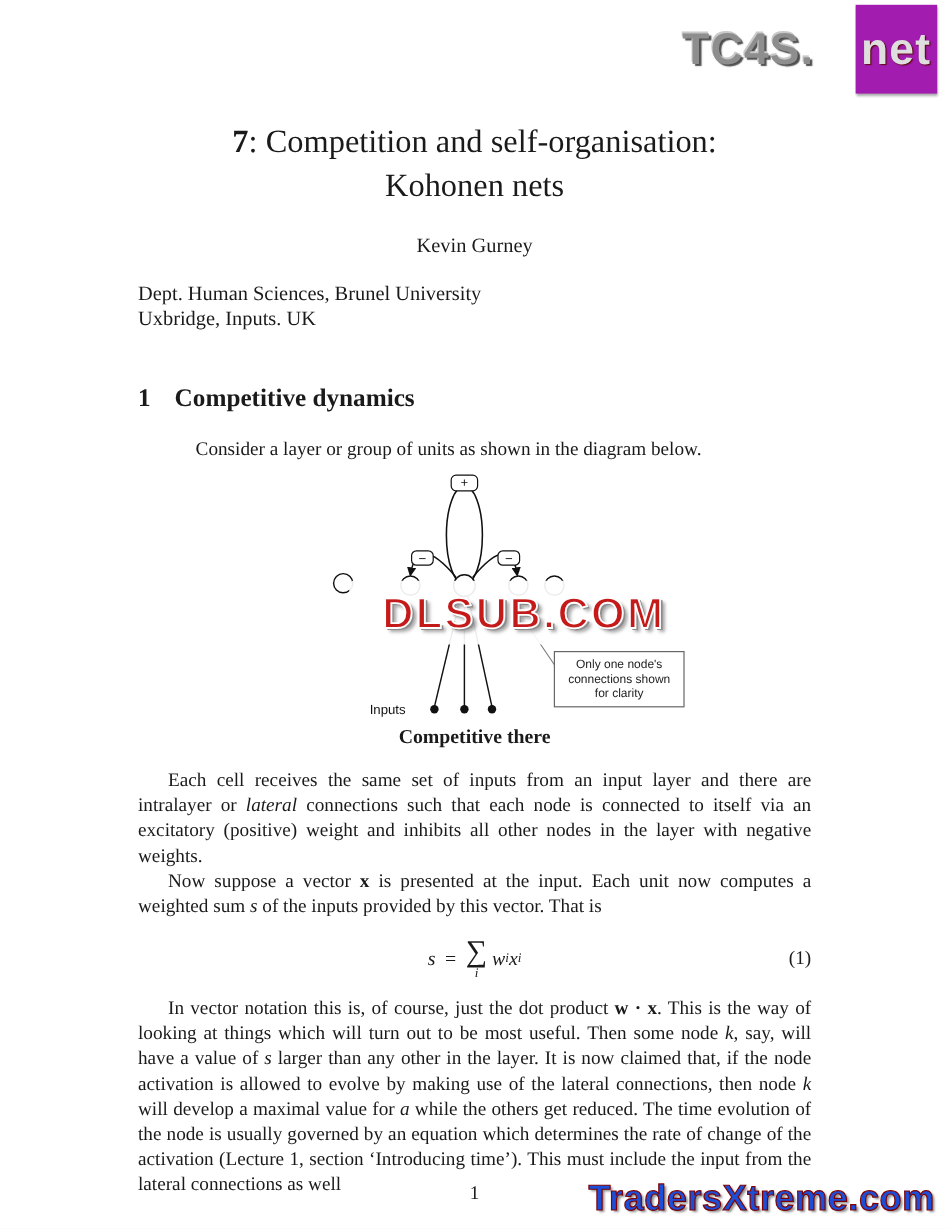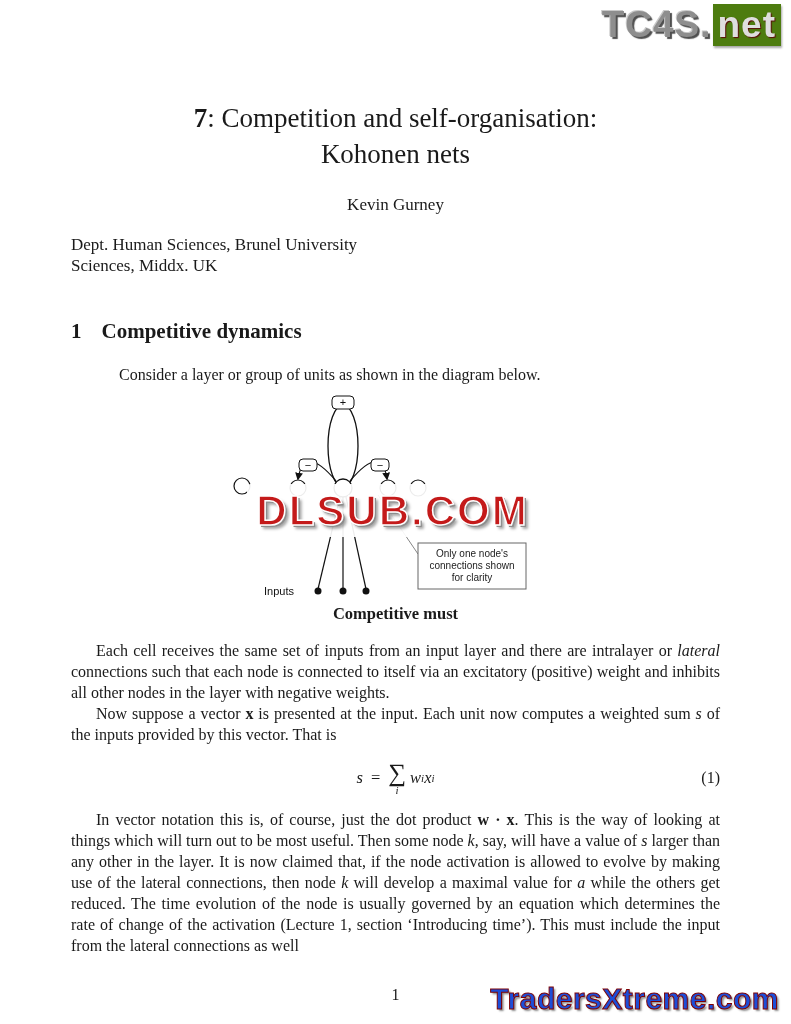--- a/index.html
+++ b/index.html
@@ -1,35 +1,36 @@
 <!DOCTYPE html>
 <html><head>
 <meta charset="utf-8">
 <style>
   * { margin:0; padding:0; box-sizing:border-box; }
   body { background:#e8e8e8; font-family:"Liberation Serif", serif; }
   .page {
     position:relative; width:791px; height:1024px; margin:0 auto;
     background:#ffffff; overflow:hidden; color:#1a1a1a;
   }
-  .content { padding:0 71px; }
+  .content { padding:0 115px; }
 
   
   .wm-top {
     position:absolute; top:4px; right:10px;
     font-family:"Liberation Sans", sans-serif; font-weight:bold;
     font-size:37px; letter-spacing:1px; display:flex; align-items:center;
     user-select:none;
+    gap:33px;
   }
   .wm-top .main {
     color:#8e8e8e;
     text-shadow:-1px -1px 0 #c9c9c9, 2px 2px 1px #4f4f4f;
   }
   .wm-top .suffix {
-    background:#4d7c0f; color:#dedede; padding:0 5px; margin-left:1px;
+    background:#a21caf; color:#dedede; padding:16px 5px; margin-left:1px;
     text-shadow:1px 1px 1px #5a0a0a;
     box-shadow:1px 2px 2px rgba(0,0,0,.35);
   }
 
   
   .title-line1 { margin-top:100px; text-align:center; font-size:27px; line-height:36px; }
   .title-line2 { text-align:center; font-size:27px; line-height:36px; }
   .title-line1 b { font-weight:bold; }
   .author { margin-top:22px; text-align:center; font-size:17px; line-height:22px; }
   .affil { margin-top:18px; text-align:left; font-size:17px; line-height:21px; }
@@ -48,21 +49,21 @@
   .para .imath { font-style:italic; }
 
   
   .figure { position:relative; margin-top:8px; height:205px; }
   .figure svg { position:absolute; left:155px; top:0; }
   .wm-mid {
     position:absolute; left:176px; top:91px; width:291px; height:53px;
     display:flex; align-items:center; justify-content:center;
     background:rgba(255,255,255,.92); border-radius:4px;
     font-family:"Liberation Sans", sans-serif; font-weight:900;
-    font-size:42px; letter-spacing:2px; white-space:nowrap;
+    font-size:36px; letter-spacing:2px; white-space:nowrap;
     color:#c41a1a; -webkit-text-stroke:1.5px #ffffff;
     text-shadow:2px 2px 0 #8d8d8d, 4px 4px 3px rgba(0,0,0,.35);
     user-select:none;
   }
   .fig-caption { margin-top:6px; text-align:center; font-weight:bold; font-size:16.5px; line-height:20px; }
 
   
   .equation-row { position:relative; margin:12px 0 10px 0; height:42px; display:flex; align-items:center; justify-content:center; }
   .eq-body { display:inline-flex; align-items:center; font-size:16.5px; font-style:italic; }
   .eq-sign { font-style:normal; margin:0 8px; }
@@ -93,21 +94,21 @@
       <span class="suffix">net</span>
   </div>
 
   <div class="content">
 
     <div class="title-line1"><b>7</b><span>: Competition and self-organisation:</span></div>
     <div class="title-line2">Kohonen nets</div>
     <div class="author">Kevin Gurney</div>
     <div class="affil">
       <div>Dept. Human Sciences, Brunel University</div>
-      <div>Sciences, Middx. UK</div>
+      <div>Uxbridge, Inputs. UK</div>
     </div>
 
     <h2 class="section-heading"><span class="sec-num">1</span><span class="sec-title">Competitive dynamics</span></h2>
 
     <p class="para first">Consider a layer or group of units as shown in the diagram below.</p>
 
     <div class="figure">
       <svg width="312" height="205" viewBox="0 0 312 205">
         <defs>
           <marker id="arr" viewBox="0 0 10 10" refX="8" refY="5" markerWidth="6.5" markerHeight="6.5" orient="auto-start-reverse">
@@ -147,21 +148,21 @@
         <rect x="192" y="150" width="108" height="46" fill="#fff" stroke="#666"></rect>
         <text x="246" y="164" text-anchor="middle" font-size="10" fill="#222" font-family="Liberation Sans, sans-serif">Only one node's</text>
         <text x="246" y="176" text-anchor="middle" font-size="10" fill="#222" font-family="Liberation Sans, sans-serif">connections shown</text>
         <text x="246" y="188" text-anchor="middle" font-size="10" fill="#222" font-family="Liberation Sans, sans-serif">for clarity</text>
 
         <text x="68" y="202" text-anchor="end" font-size="11" fill="#111" font-family="Liberation Sans, sans-serif">Inputs</text>
       </svg>
 
       <div class="wm-mid">DLSUB.COM</div>
     </div>
-    <div class="fig-caption">Competitive must</div>
+    <div class="fig-caption">Competitive there</div>
 
     <p class="para indent gap"><span>Each cell receives the same set of inputs from an input layer and there are intralayer or </span><em>lateral</em><span> connections such that each node is connected to itself via an excitatory (positive) weight and inhibits all other nodes in the layer with negative weights.</span></p>
 
     <p class="para indent"><span>Now suppose a vector </span><span class="bmath">x</span><span> is presented at the input. Each unit now computes a weighted sum </span><span class="imath">s</span><span> of the inputs provided by this vector. That is</span></p>
 
     <div class="equation-row">
       <span class="eq-body">
         <span>s</span>
           <span class="eq-sign">=</span>
           <span class="sum-wrap">

